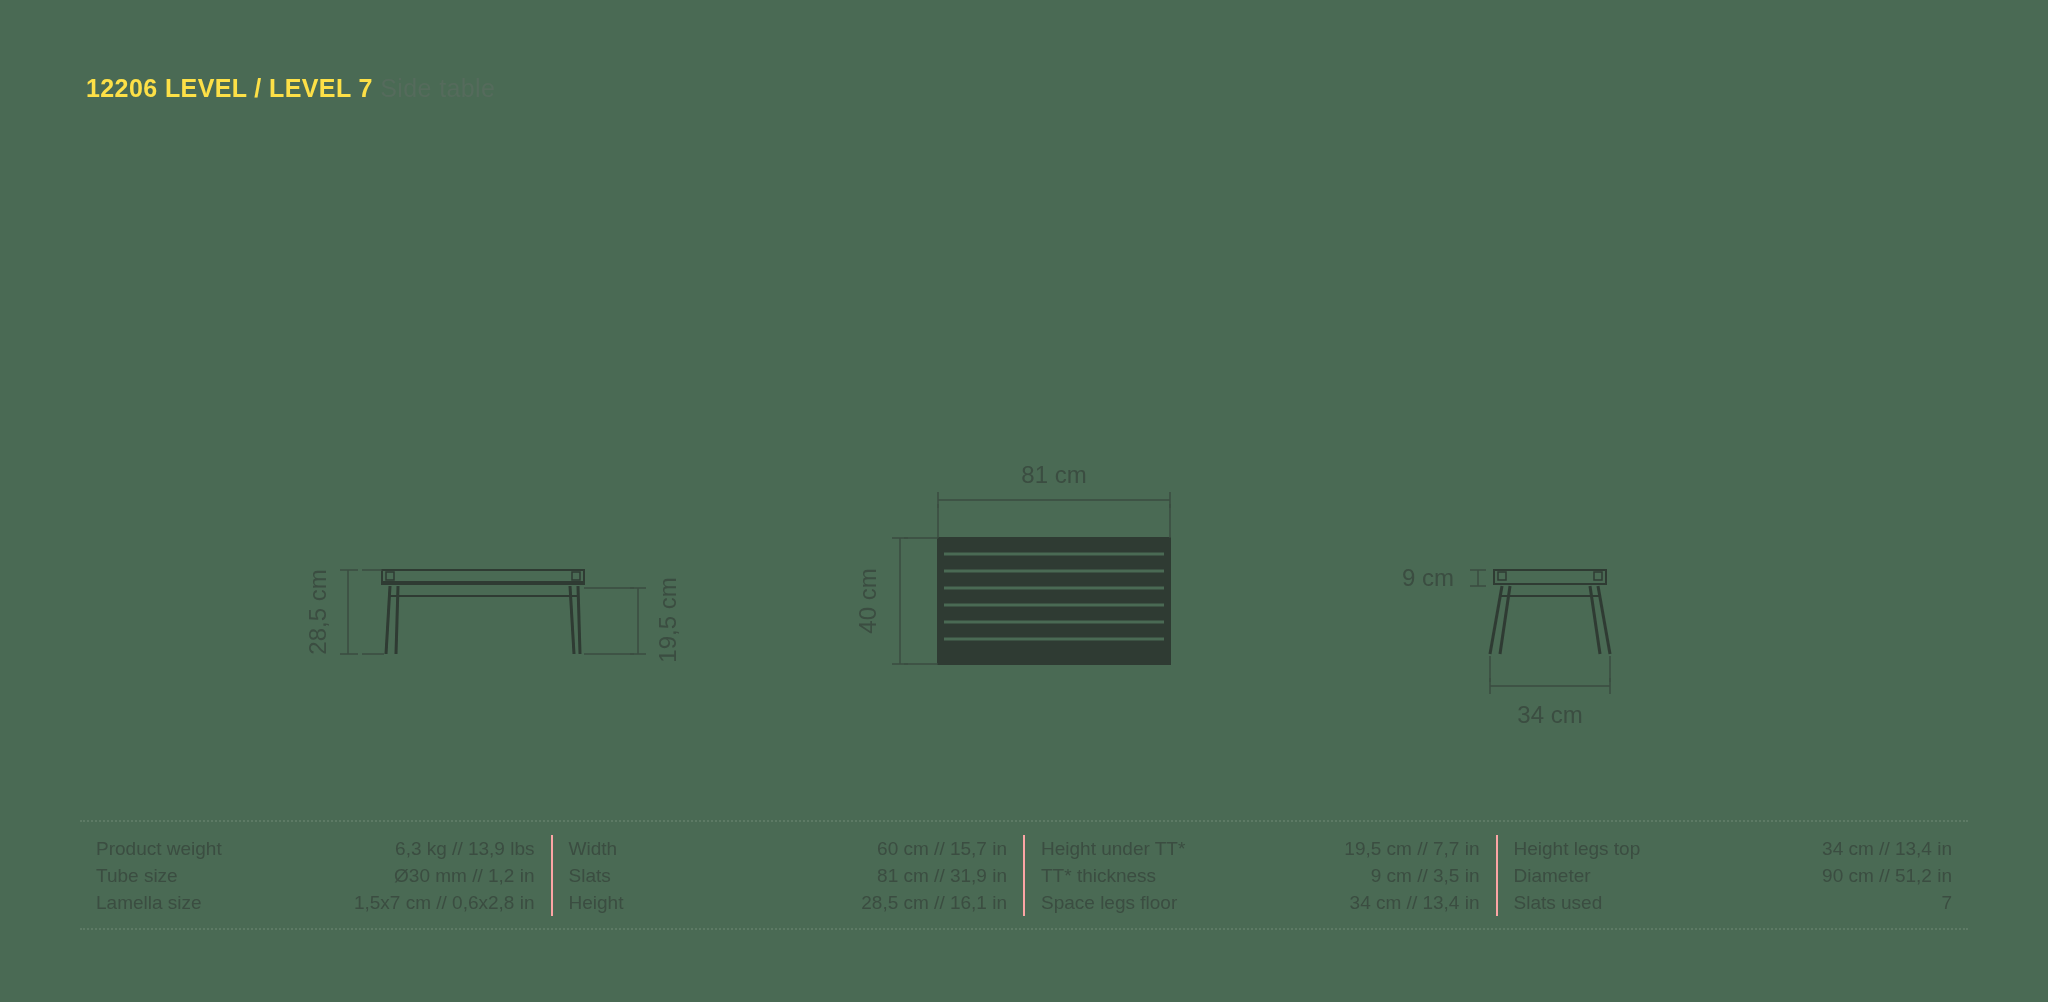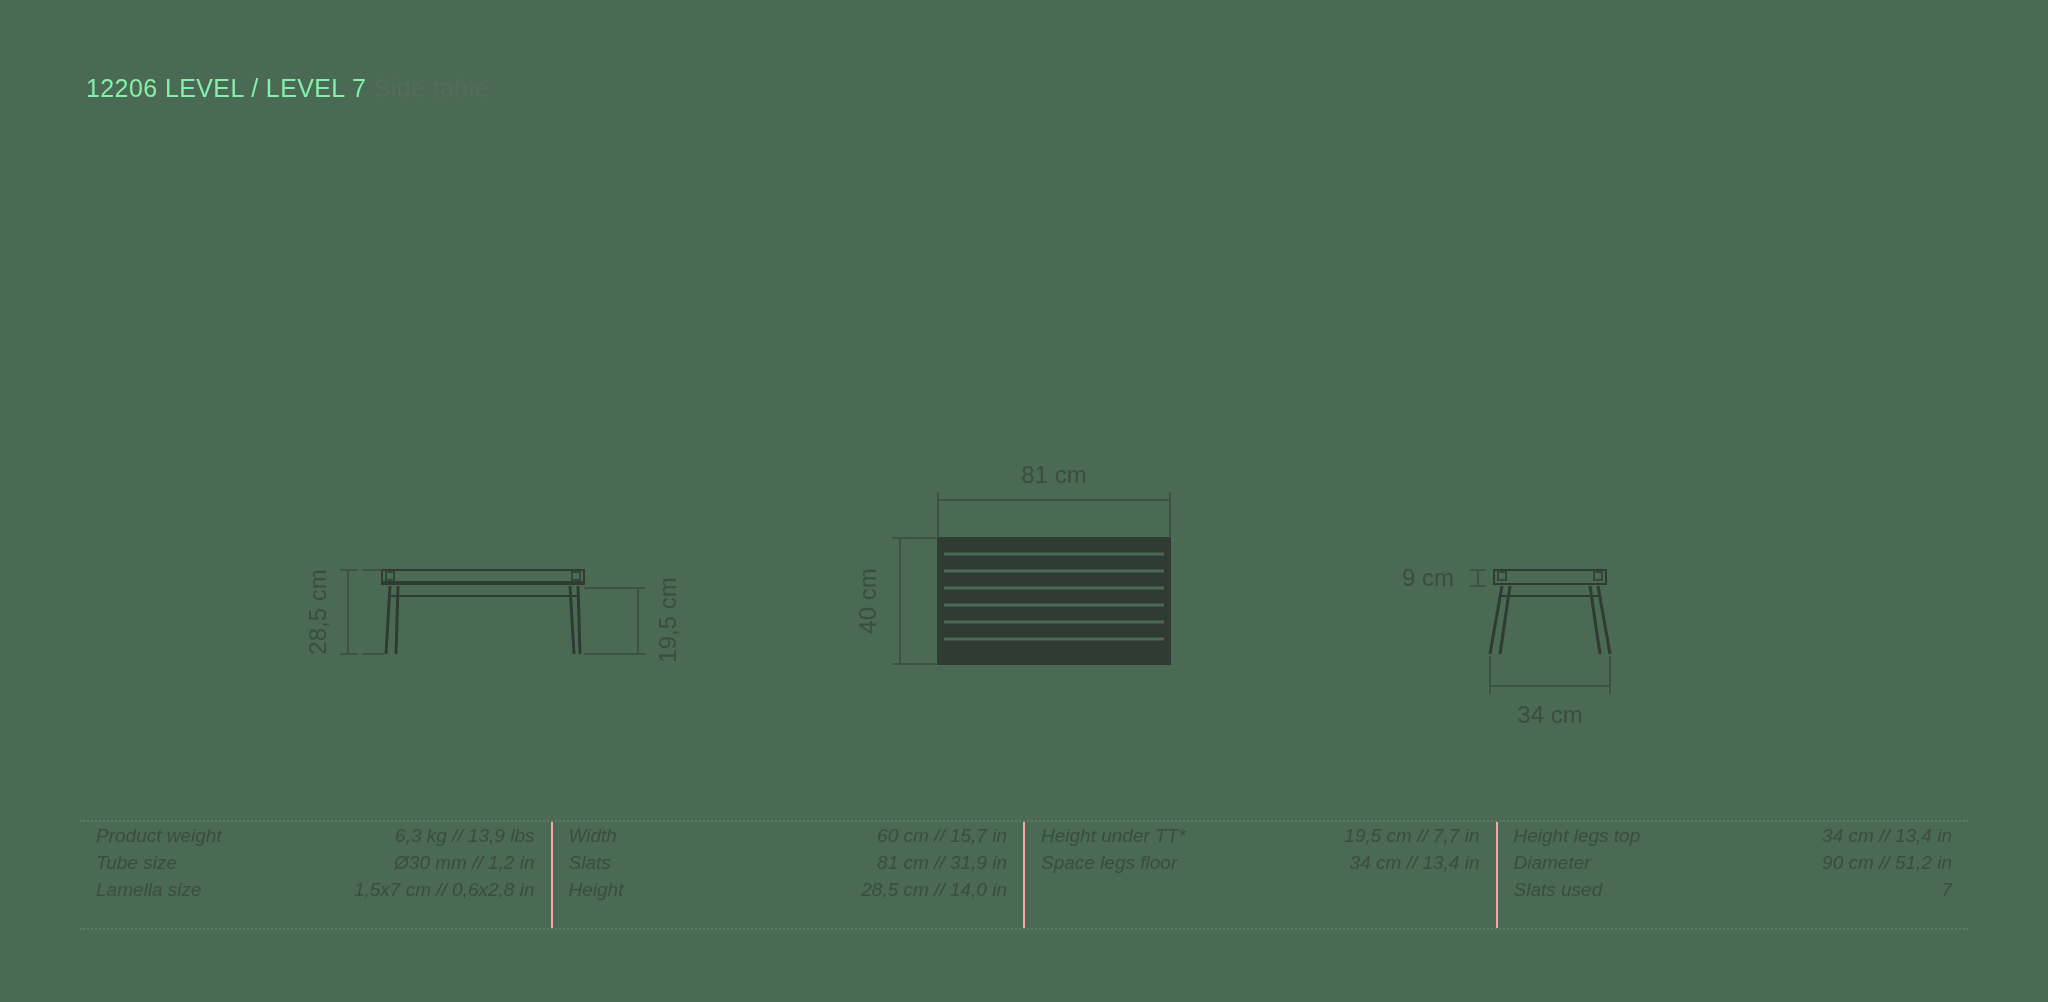--- a/index.html
+++ b/index.html
@@ -20,22 +20,22 @@
   .title-block {
     position: absolute;
     left: 86px;
     top: 74px;
     font-size: 25px;
     letter-spacing: 0.4px;
     white-space: nowrap;
   }
   .title-code,
   .title-name {
-    font-weight: normal;
-    color: #86efac;
+    font-weight: bold;
+    color: #fde047;
   }
   .title-desc {
     font-weight: normal;
     color: #556b5c;
   }
 
   
   .drawing {
     position: absolute;
     left: 0;
@@ -50,22 +50,22 @@
   
   .specs {
     position: absolute;
     left: 80px;
     top: 820px;
     width: 1888px;
     height: 110px;
     border-top: 2px dotted #5d7a65;
     border-bottom: 2px dotted #5d7a65;
     display: flex;
+    align-items: center;
     box-sizing: border-box;
-    font-style: italic;
   }
   .spec-col {
     flex: 1 1 0;
     padding: 0 16px;
     box-sizing: border-box;
     position: relative;
   }
   .spec-col + .spec-col {
     border-left: 2px solid #fca5a5;
   }
@@ -224,30 +224,34 @@
     <div class="spec-row">
       <span class="spec-label">Width</span>
       <span class="spec-value">60 cm // 15,7 in</span>
     </div>
     <div class="spec-row">
       <span class="spec-label">Slats</span>
       <span class="spec-value">81 cm // 31,9 in</span>
     </div>
     <div class="spec-row">
       <span class="spec-label">Height</span>
-      <span class="spec-value">28,5 cm // 14,0 in</span>
+      <span class="spec-value">28,5 cm // 16,1 in</span>
     </div>
   </div>
 
   <div class="spec-col">
     <div class="spec-row">
       <span class="spec-label">Height under TT*</span>
       <span class="spec-value">19,5 cm // 7,7 in</span>
     </div>
     <div class="spec-row">
+      <span class="spec-label">TT* thickness</span>
+      <span class="spec-value">9 cm // 3,5 in</span>
+    </div>
+    <div class="spec-row">
       <span class="spec-label">Space legs floor</span>
       <span class="spec-value">34 cm // 13,4 in</span>
     </div>
   </div>
 
   <div class="spec-col">
     <div class="spec-row">
       <span class="spec-label">Height legs top</span>
       <span class="spec-value">34 cm // 13,4 in</span>
     </div>

